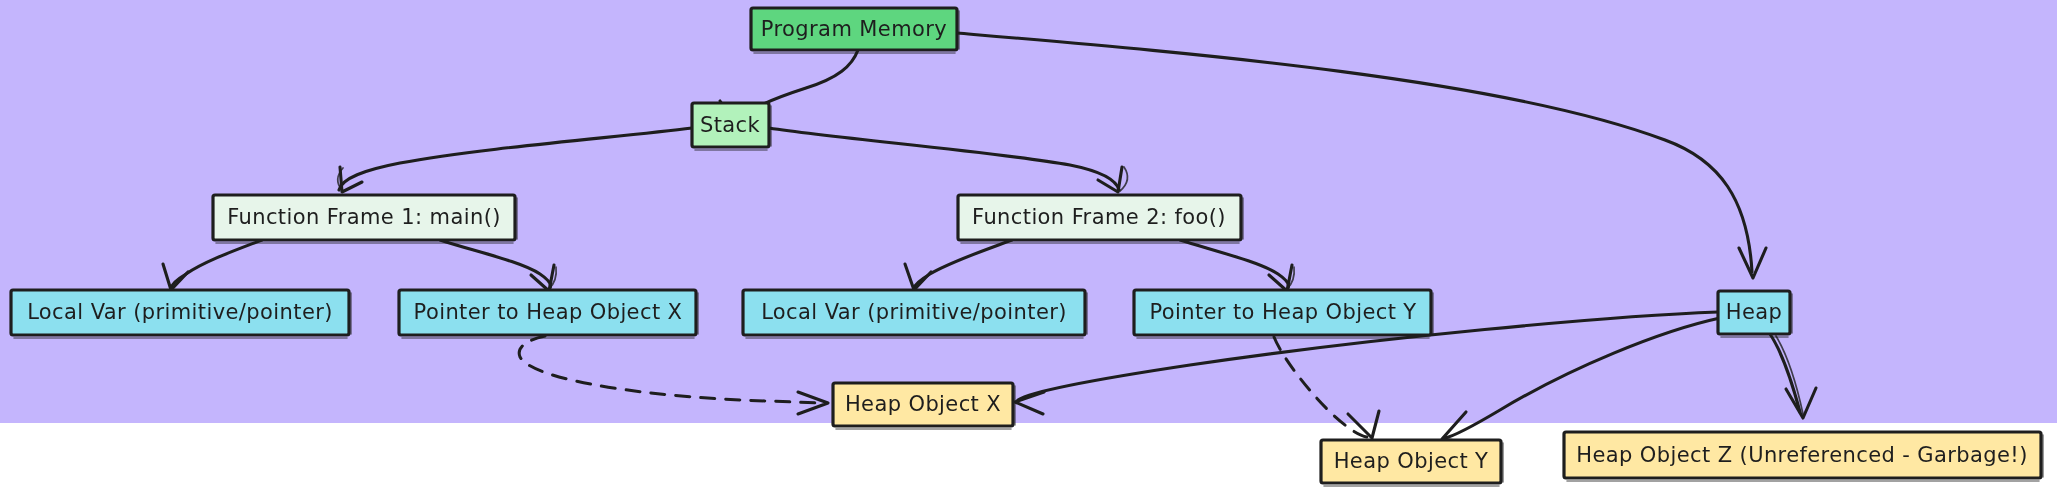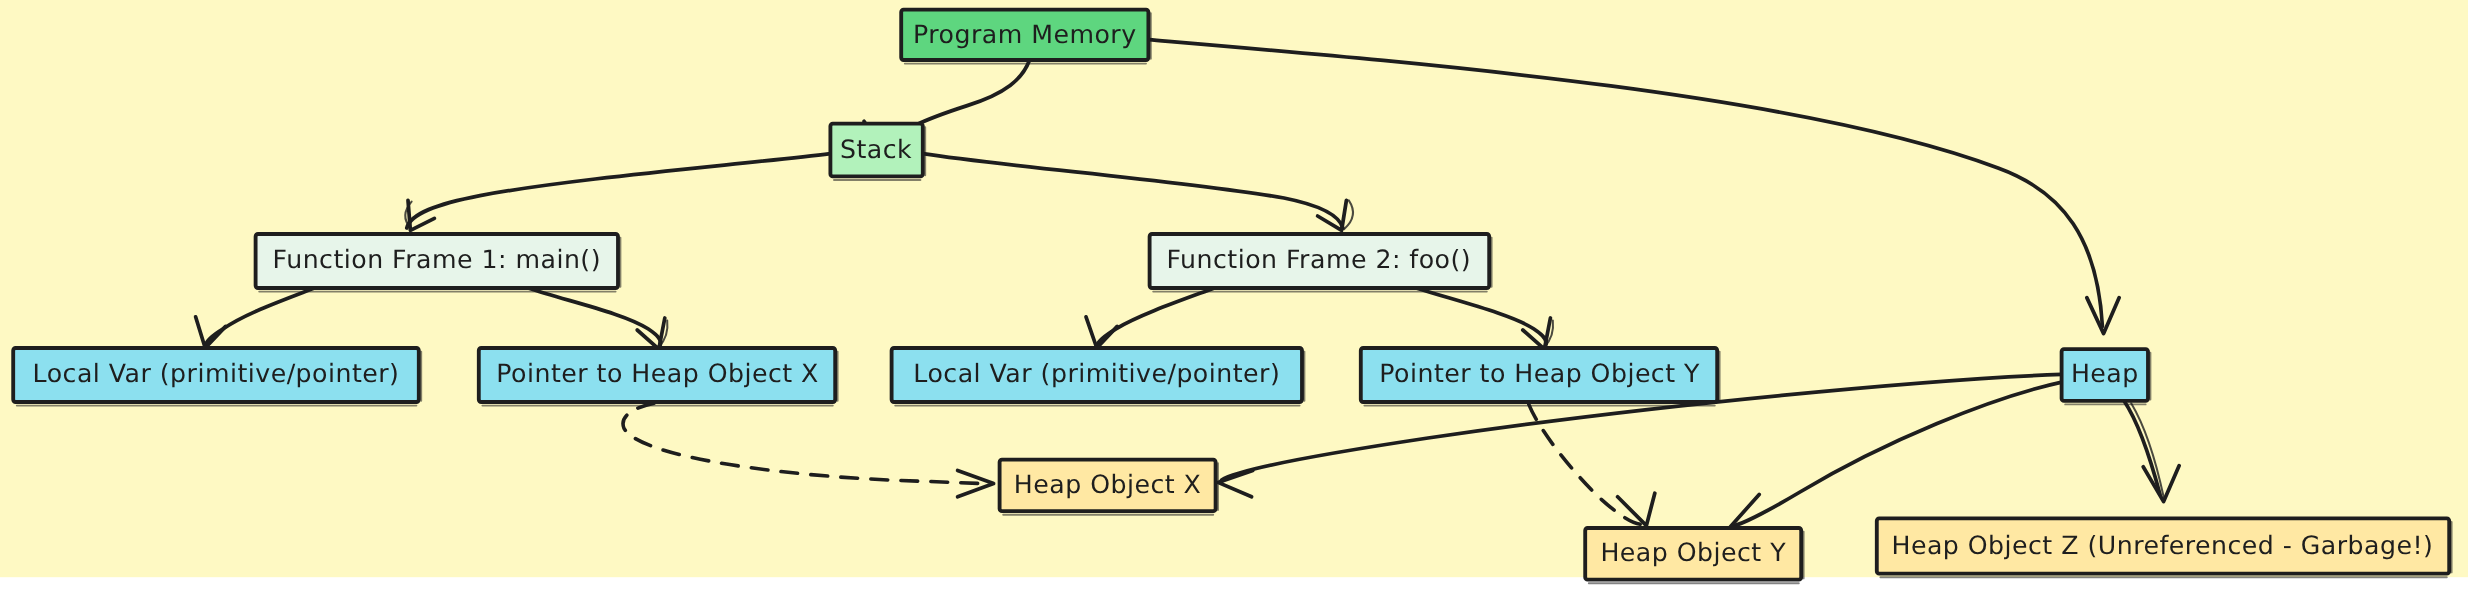--- a/index.html
+++ b/index.html
@@ -9,22 +9,22 @@
   }
   body {
     width: 2057px;
     height: 495px;
     font-family: "DejaVu Sans", sans-serif;
     overflow: hidden;
   }
   #diagram-root {
     position: relative;
     width: 2057px;
-    height: 481px;
-    background: #fef9c3;
+    height: 423px;
+    background: #c4b5fd;
     text-align: right;
   }
   svg#diagram-svg {
     position: absolute;
     top: 0;
     left: 0;
     width: 2057px;
     height: 495px;
     display: block;
   }

